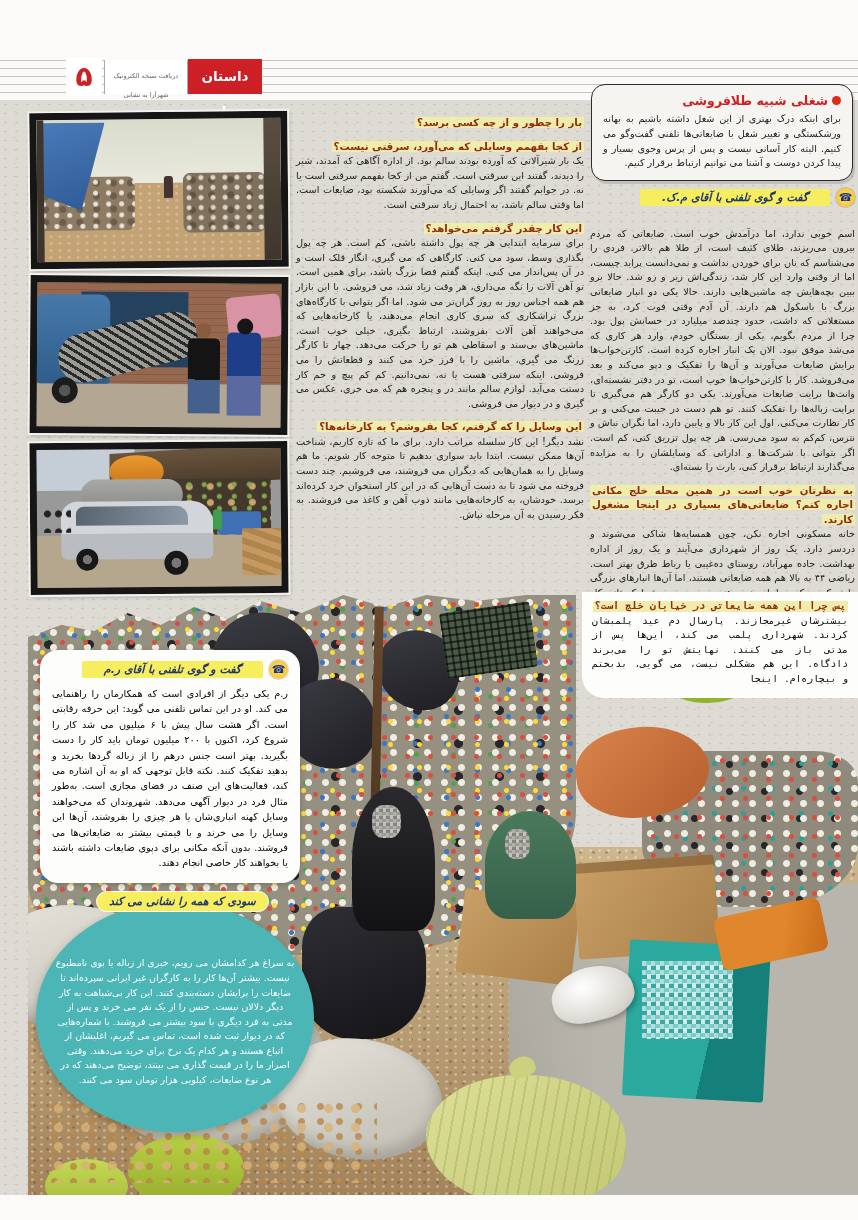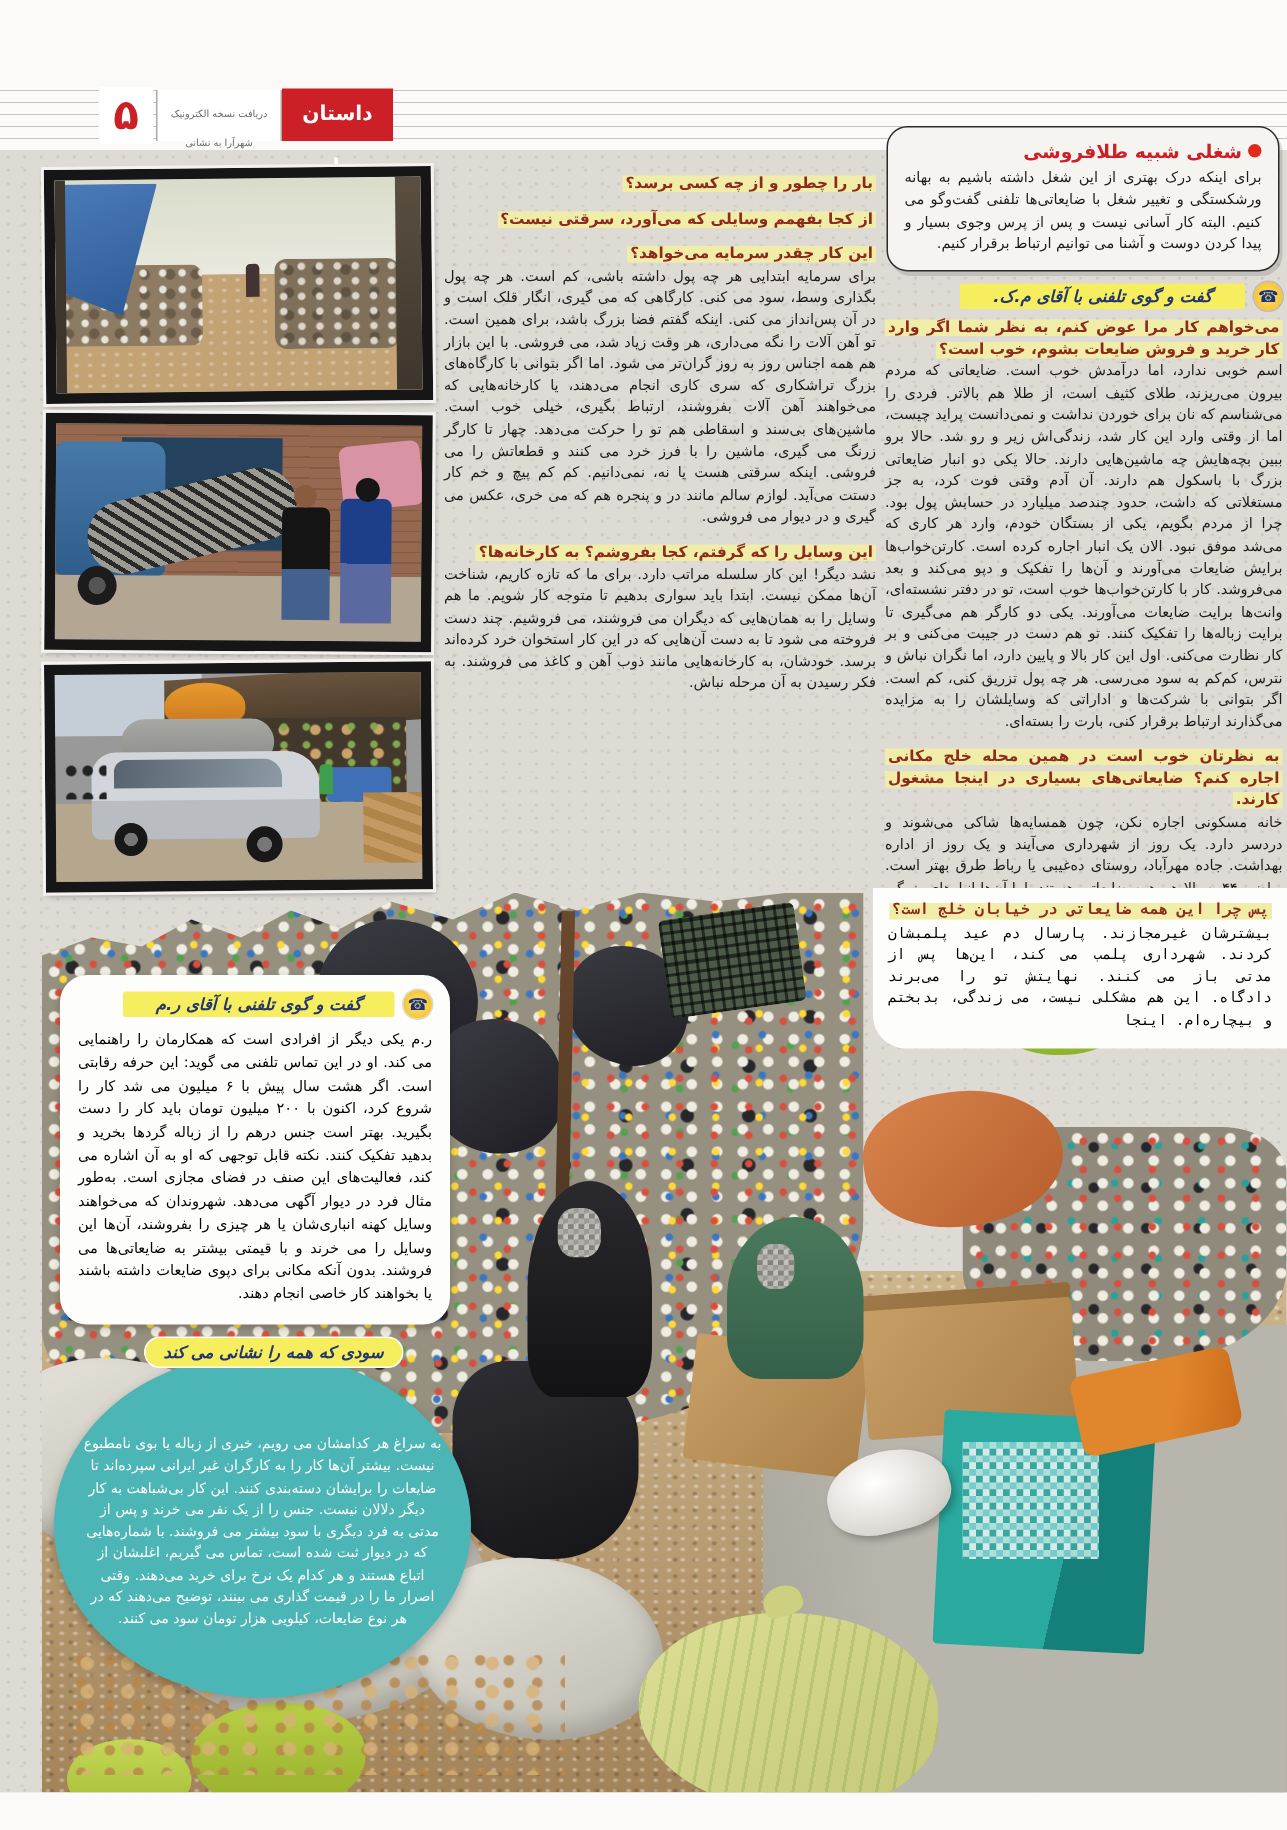--- a/index.html
+++ b/index.html
@@ -262,37 +262,37 @@
     <h2><span class="dot"></span><span>شغلی شبیه طلافروشی</span></h2>
     <p>برای اینکه درک بهتری از این شغل داشته باشیم به بهانه ورشکستگی و تغییر شغل با ضایعاتی‌ها تلفنی گفت‌وگو می کنیم. البته کار آسانی نیست و پس از پرس وجوی بسیار و پیدا کردن دوست و آشنا می توانیم ارتباط برقرار کنیم.</p>
   </div>
 
   <div class="ivheader ivh1">
     <span class="phone">☎</span>
     <span class="ivtitle">گفت و گوی تلفنی با آقای م.ک.</span>
   </div>
 
   <div class="col rightcol">
-    <p><span class="hl">می‌خواهم کار مرا عوض کنم، به نظر شما اگر وارد کار خرید و فروش ضایعات بشوم، خوب است؟</span><br>
+    <p><br>
       <span>اسم خوبی ندارد، اما درآمدش خوب است. ضایعاتی که مردم بیرون می‌ریزند، طلای کثیف است، از طلا هم بالاتر. فردی را می‌شناسم که نان برای خوردن نداشت و نمی‌دانست پراید چیست، اما از وقتی وارد این کار شد، زندگی‌اش زیر و رو شد. حالا برو ببین بچه‌هایش چه ماشین‌هایی دارند. حالا یکی دو انبار ضایعاتی بزرگ با باسکول هم دارند. آن آدم وقتی فوت کرد، به جز مستغلاتی که داشت، حدود چندصد میلیارد در حسابش پول بود. چرا از مردم بگویم، یکی از بستگان خودم، وارد هر کاری که می‌شد موفق نبود. الان یک انبار اجاره کرده است. کارتن‌خواب‌ها برایش ضایعات می‌آورند و آن‌ها را تفکیک و دپو می‌کند و بعد می‌فروشد. کار با کارتن‌خواب‌ها خوب است، تو در دفتر نشسته‌ای، وانت‌ها برایت ضایعات می‌آورند. یکی دو کارگر هم می‌گیری تا برایت زباله‌ها را تفکیک کنند. تو هم دست در جیبت می‌کنی و بر کار نظارت می‌کنی. اول این کار بالا و پایین دارد، اما نگران نباش و نترس، کم‌کم به سود می‌رسی. هر چه پول تزریق کنی، کم است. اگر بتوانی با شرکت‌ها و اداراتی که وسایلشان را به مزایده می‌گذارند ارتباط برقرار کنی، بارت را بسته‌ای.</span></p>
     <p><span class="hl">به نظرتان خوب است در همین محله خلج مکانی اجاره کنم؟ ضایعاتی‌های بسیاری در اینجا مشغول کارند.</span><br>
       <span>خانه مسکونی اجاره نکن، چون همسایه‌ها شاکی می‌شوند و دردسر دارد. یک روز از شهرداری می‌آیند و یک روز از اداره بهداشت. جاده مهرآباد، روستای ده‌غیبی یا رباط طرق بهتر است. ریاضی ۴۴ به بالا هم همه ضایعاتی هستند، اما آن‌ها انبارهای بزرگی دارند که به کسی اجاره نمی‌دهند، چه برسد به شما که تازه کار هستید.</span></p>
   </div>
 
   <div class="overlaybox">
     <p><span class="hl">پس چرا این همه ضایعاتی در خیابان خلج است؟</span><br>
-      <span>بیشترشان غیرمجازند. پارسال دم عید پلمبشان کردند. شهرداری پلمب می کند، این‌ها پس از مدتی باز می کنند. نهایتش تو را می‌برند دادگاه. این هم مشکلی نیست، می زندگی، بدبختم و بیچاره‌ام. اینجا</span></p>
+      <span>بیشترشان غیرمجازند. پارسال دم عید پلمبشان کردند. شهرداری پلمب می کند، این‌ها پس از مدتی باز می کنند. نهایتش تو را می‌برند دادگاه. این هم مشکلی نیست، می گویی، بدبختم و بیچاره‌ام. اینجا</span></p>
   </div>
 
   <div class="col midcol">
     <p><span class="hl">بار را چطور و از چه کسی برسد؟</span><br>
       </p>
     <p><span class="hl">از کجا بفهمم وسایلی که می‌آورد، سرقتی نیست؟</span><br>
-      </p>
-    <p><span class="hl">این کار چقدر سرمایه می‌خواهد؟</span><br>
+      <span>یک بار شیرآلاتی که آورده بودند سالم بود. از اداره آگاهی که آمدند، شیر را دیدند، گفتند این سرقتی است. گفتم من از کجا بفهمم سرقتی است یا نه. در جوابم گفتند اگر وسایلی که می‌آورند شکسته بود، ضایعات است. اما وقتی سالم باشد، به احتمال زیاد سرقتی است.</span></p>
+    <p><span class="hl">این کار چقدر گرفتم می‌خواهد؟</span><br>
       <span>برای سرمایه ابتدایی هر چه پول داشته باشی، کم است. هر چه پول بگذاری وسط، سود می کنی. کارگاهی که می گیری، انگار قلک است و در آن پس‌انداز می کنی. اینکه گفتم فضا بزرگ باشد، برای همین است. تو آهن آلات را نگه می‌داری، هر وقت زیاد شد، می فروشی. با این بازار هم همه اجناس روز به روز گران‌تر می شود. اما اگر بتوانی با کارگاه‌های بزرگ تراشکاری که سری کاری انجام می‌دهند، یا کارخانه‌هایی که می‌خواهند آهن آلات بفروشند، ارتباط بگیری، خیلی خوب است. ماشین‌های بی‌سند و اسقاطی هم تو را حرکت می‌دهد. چهار تا کارگر زرنگ می گیری، ماشین را با فرز خرد می کنند و قطعاتش را می فروشی. اینکه سرقتی هست یا نه، نمی‌دانیم. کم کم پیچ و خم کار دستت می‌آید. لوازم سالم مانند در و پنجره هم که می خری، عکس می گیری و در دیوار می فروشی.</span></p>
     <p><span class="hl">این وسایل را که گرفتم، کجا بفروشم؟ به کارخانه‌ها؟</span><br>
       <span>نشد دیگر! این کار سلسله مراتب دارد. برای ما که تازه کاریم، شناخت آن‌ها ممکن نیست. ابتدا باید سواری بدهیم تا متوجه کار شویم. ما هم وسایل را به همان‌هایی که دیگران می فروشند، می فروشیم. چند دست فروخته می شود تا به دست آن‌هایی که در این کار استخوان خرد کرده‌اند برسد. خودشان، به کارخانه‌هایی مانند ذوب آهن و کاغذ می فروشند. به فکر رسیدن به آن مرحله نباش.</span></p>
   </div>
 
   <div class="rmbox">
     <div class="ivheader">
       <span class="phone">☎</span>
       <span class="ivtitle">گفت و گوی تلفنی با آقای ر.م</span>
     </div>

